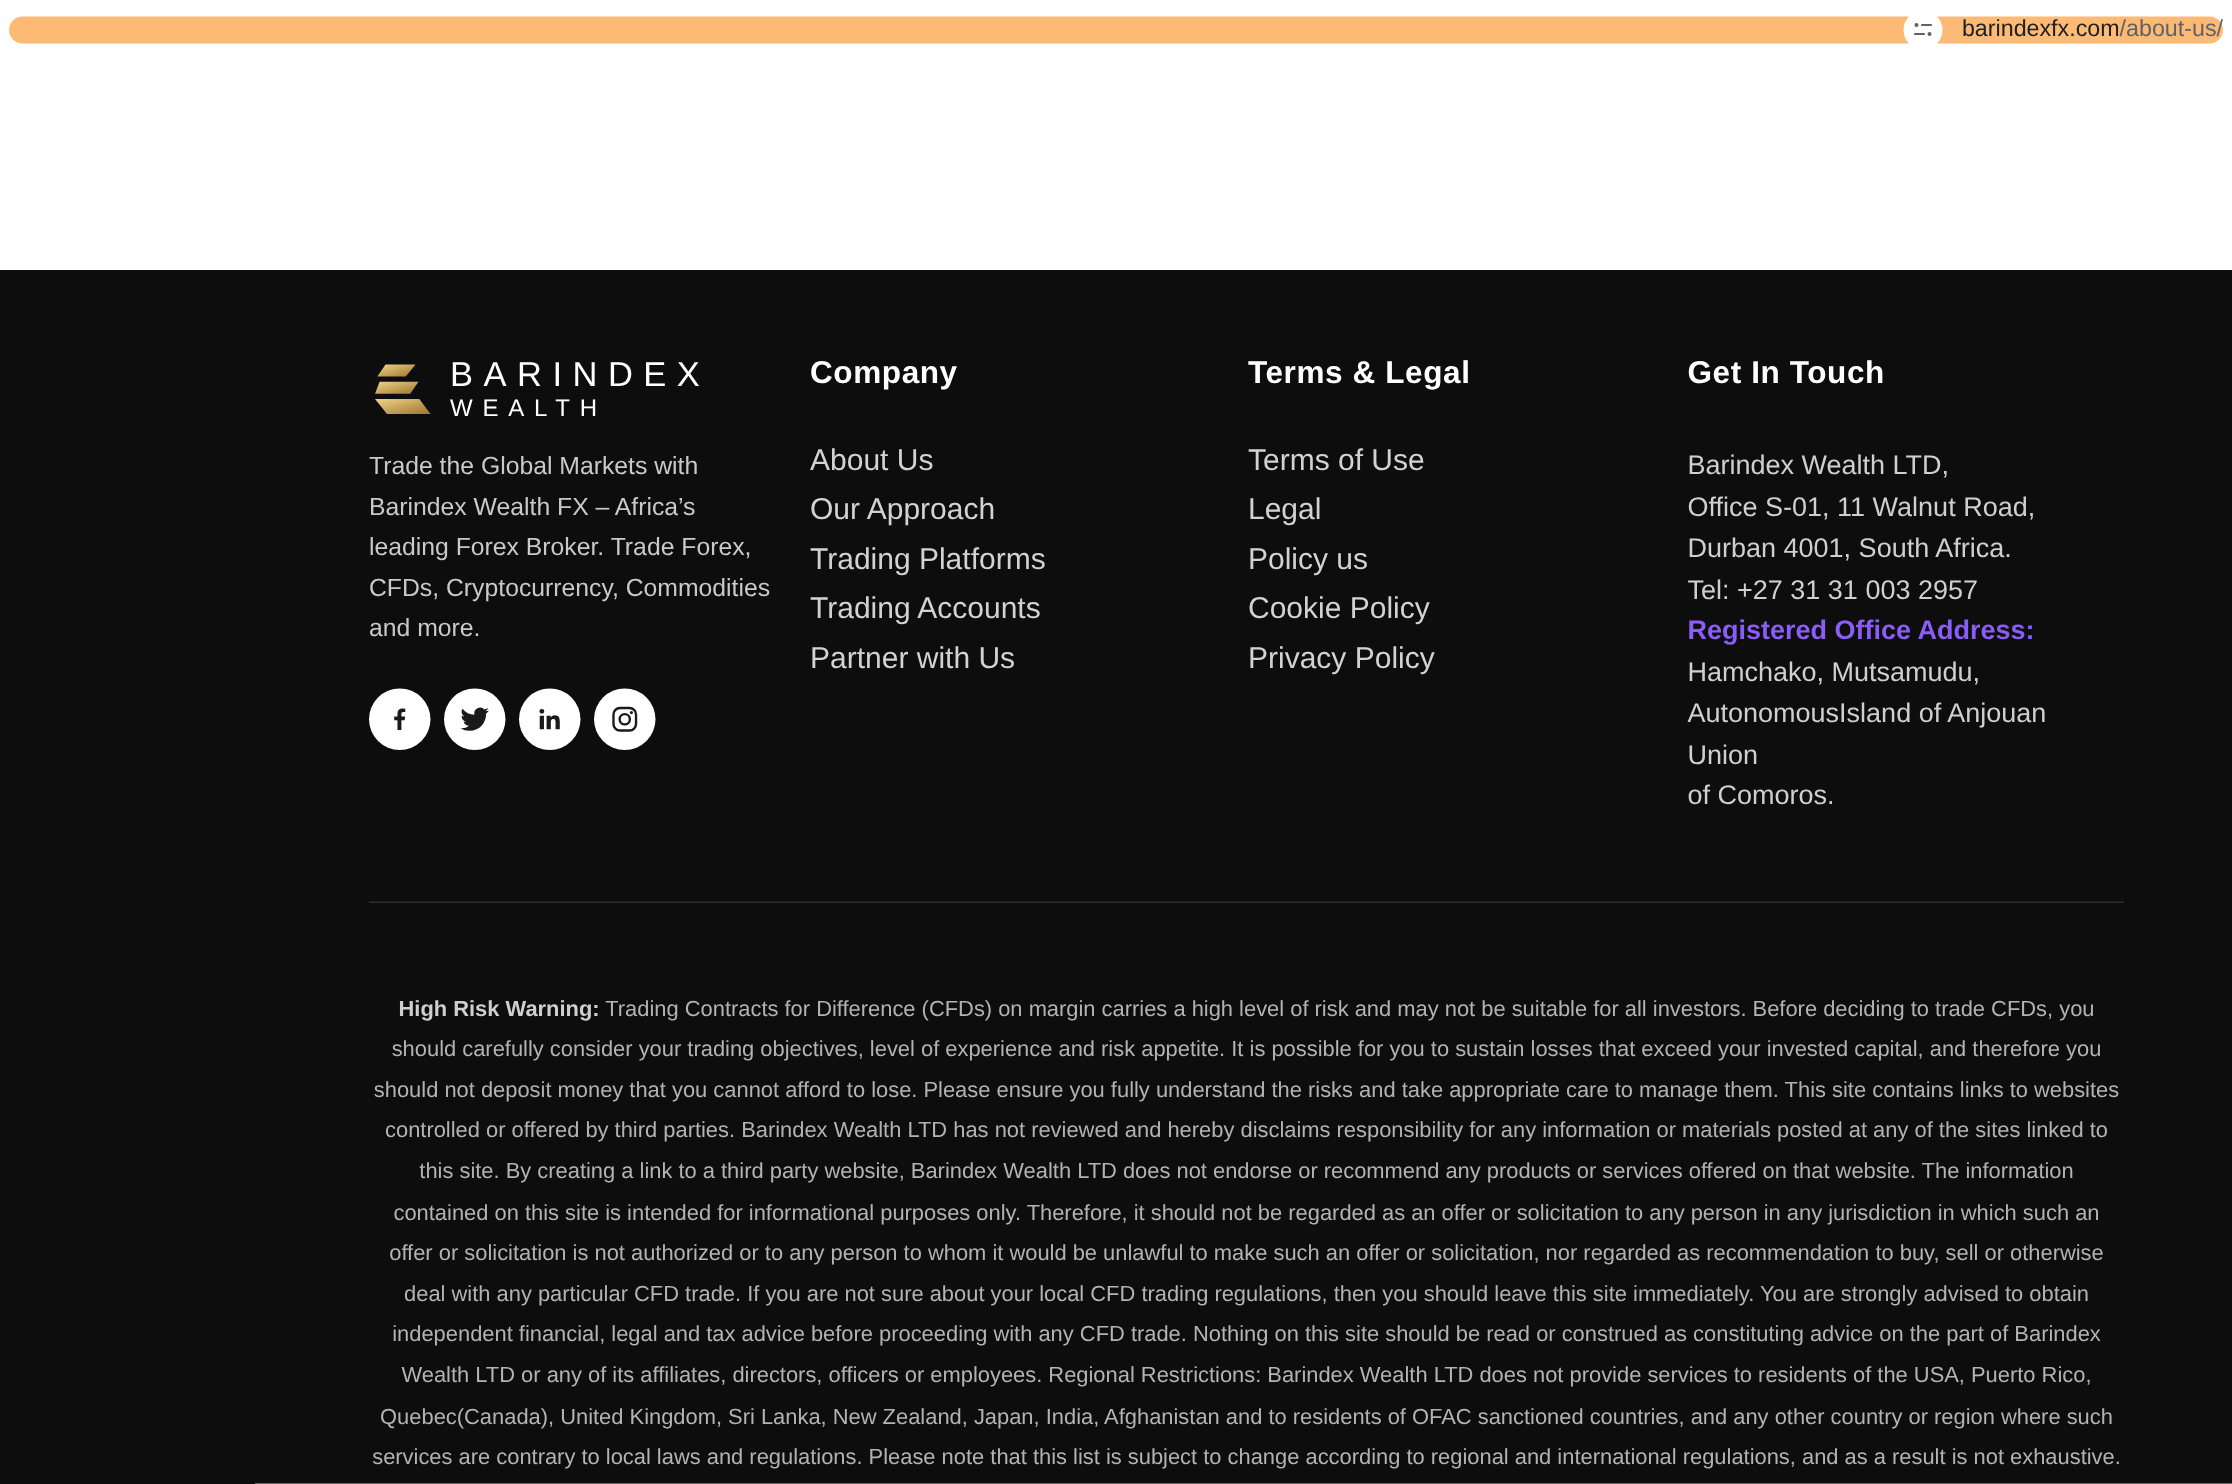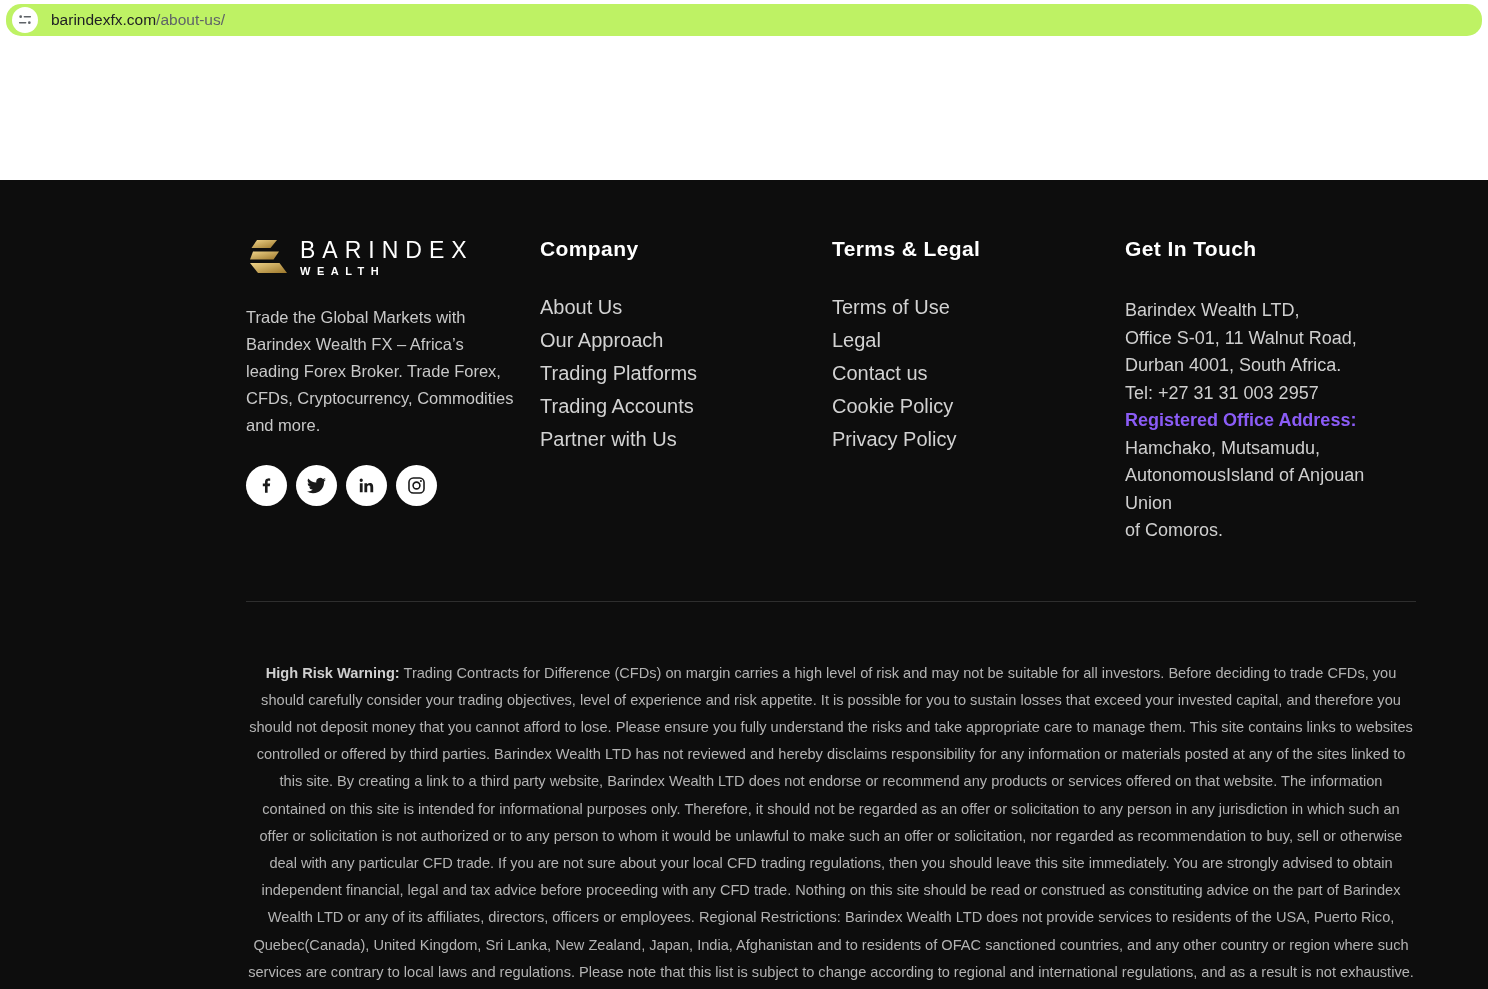--- a/index.html
+++ b/index.html
@@ -3,36 +3,36 @@
 <meta charset="utf-8">
 <style>
   html,body{margin:0;padding:0;}
   body{
     width:1488px;height:989px;position:relative;background:#ffffff;
     font-family:"Liberation Sans", sans-serif;overflow:hidden;
     -webkit-font-smoothing:antialiased;
   }
   
   .browser-bar{height:40px;display:flex;align-items:center;padding:0 6px;box-sizing:border-box;background:#fff;}
-  .url-pill{flex:1;height:32px;background:#bef264;border-radius:15px;display:flex;align-items:center;padding-left:4px;box-sizing:border-box;}
+  .url-pill{flex:1;height:18px;background:#fdba74;border-radius:15px;display:flex;align-items:center;padding-left:4px;box-sizing:border-box;justify-content:flex-end;}
   .site-icon-circle{width:26px;height:26px;border-radius:50%;background:#ffffff;display:flex;align-items:center;justify-content:center;margin-left:2px;flex:0 0 auto;}
   .url-text{margin-left:13px;font-size:15.5px;color:#202124;white-space:nowrap;}
   .url-path{color:#5f6368;}
   
   .footer{position:absolute;left:0;top:180px;width:1488px;height:809px;background:#0d0d0d;color:#cfcfcf;}
   .container{margin-left:246px;width:1170px;padding-top:57px;box-sizing:border-box;}
   .cols{display:grid;grid-template-columns:294px 292px 293px 291px;}
   .col-title{margin:0 0 36px 0;font-size:21px;font-weight:600;color:#ffffff;letter-spacing:.4px;}
   
   .logo-row{display:flex;align-items:center;}
   .logo-mark{width:44px;height:40px;flex:0 0 auto;}
   .logo-words{margin-left:10px;}
   .logo-name{font-size:23px;color:#ffffff;letter-spacing:7px;font-weight:500;line-height:24px;}
-  .logo-sub{font-size:11px;color:#ffffff;letter-spacing:6.5px;font-weight:700;margin-top:3px;}
-  .brand-desc{margin-top:27px;width:268px;font-size:16.5px;line-height:27px;color:#c9c9c9;}
+  .logo-sub{font-size:16px;color:#ffffff;letter-spacing:6.5px;font-weight:400;margin-top:3px;}
+  .brand-desc{margin-top:16px;width:268px;font-size:16.5px;line-height:27px;color:#c9c9c9;}
   .social-row{margin-top:26px;display:flex;}
   .social-btn{width:41px;height:41px;border-radius:50%;background:#ffffff;display:flex;align-items:center;justify-content:center;margin-right:9px;cursor:pointer;}
   .social-btn svg{display:block;}
   
   .flink{display:block;font-size:20px;line-height:20px;color:#d2d2d2;text-decoration:none;margin-bottom:13px;cursor:pointer;}
   
   .contact-line{font-size:18px;line-height:27.5px;color:#cfcfcf;}
   .contact-bold{font-weight:700;color:#8b5cf6;}
   
   .divider{border:none;border-top:1px solid #2e2e2e;margin:56px 0 0 0;width:1170px;}
@@ -113,21 +113,21 @@
         <a class="flink">Our Approach</a>
         <a class="flink">Trading Platforms</a>
         <a class="flink">Trading Accounts</a>
         <a class="flink">Partner with Us</a>
       </div>
 
       <div class="col">
         <h3 class="col-title">Terms &amp; Legal</h3>
         <a class="flink">Terms of Use</a>
         <a class="flink">Legal</a>
-        <a class="flink">Contact us</a>
+        <a class="flink">Policy us</a>
         <a class="flink">Cookie Policy</a>
         <a class="flink">Privacy Policy</a>
       </div>
 
       <div class="col">
         <h3 class="col-title">Get In Touch</h3>
         <div class="contact-line">Barindex Wealth LTD,</div>
         <div class="contact-line">Office S-01, 11 Walnut Road,</div>
         <div class="contact-line">Durban 4001, South Africa.</div>
         <div class="contact-line">Tel: +27 31 31 003 2957</div>

